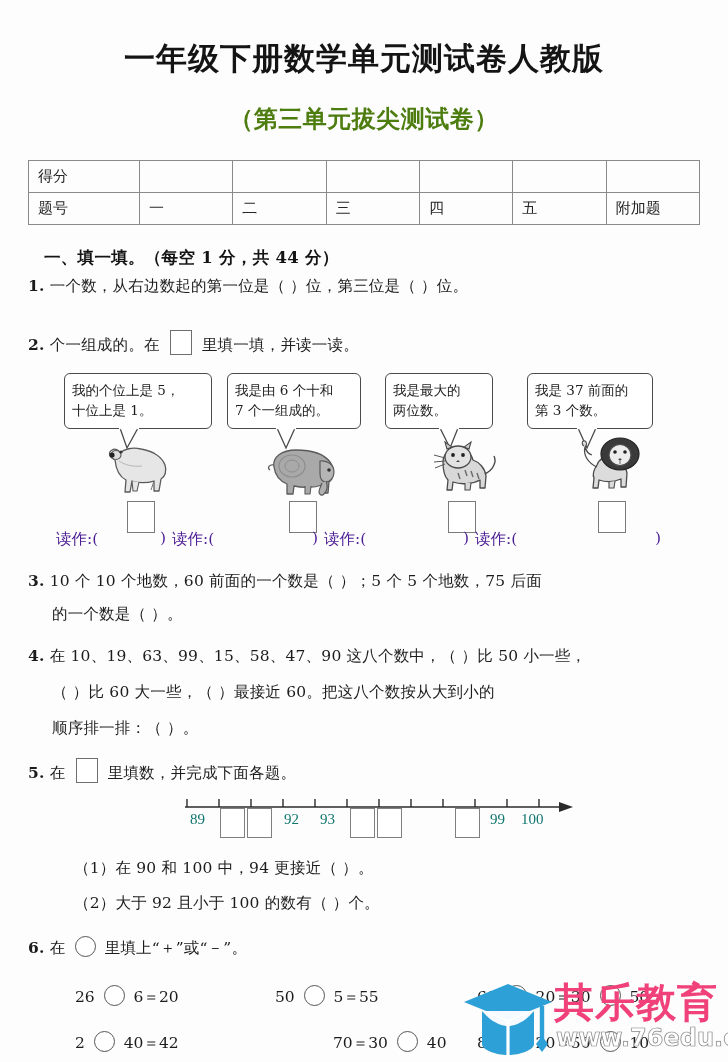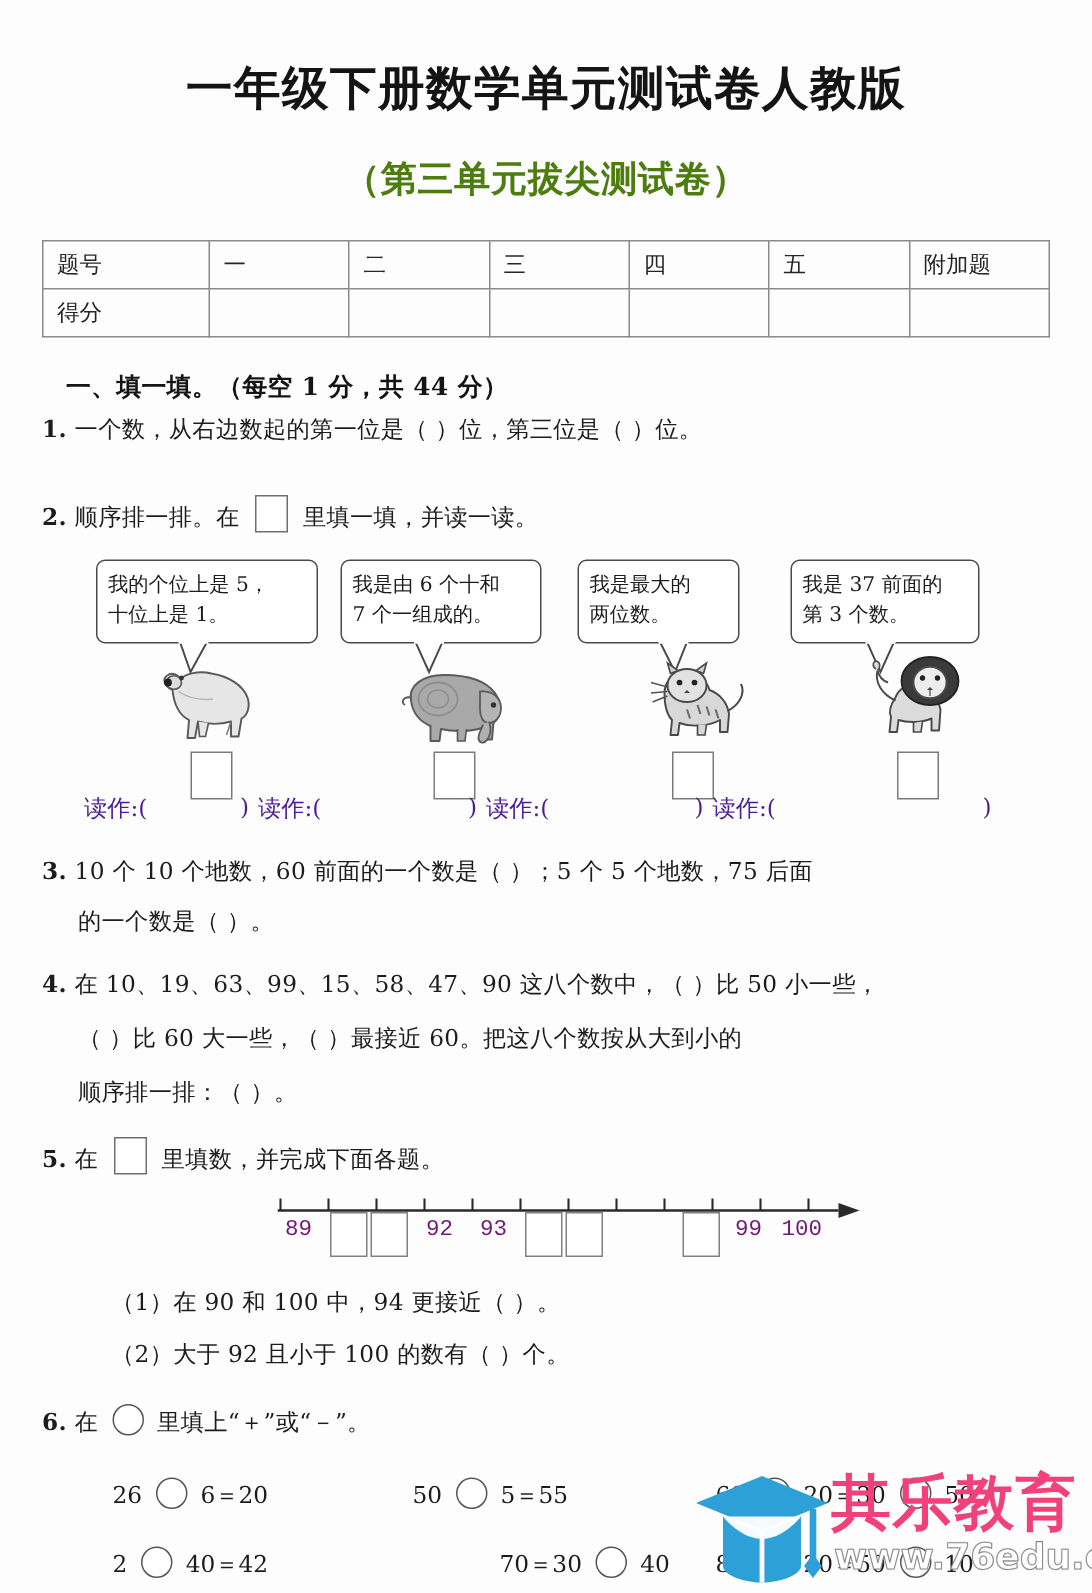--- a/index.html
+++ b/index.html
@@ -154,22 +154,22 @@
     position: absolute;
     width: 25px;
     height: 30px;
     border: 1px solid #808080;
     background: #fff;
     box-sizing: border-box;
   }
   .nlab {
     position: absolute;
     font-size: 15px;
-    font-family: Liberation Mono, monospace;
-    color: #701a75;
+    font-family: Liberation Serif, serif;
+    color: #0f766e;
   }
 
   
   .eq {
     position: absolute;
     font-size: 15.5px;
     font-family: "DejaVu Serif", "Liberation Serif", serif;
     color: #1c1c1c;
     white-space: nowrap;
   }
@@ -212,50 +212,50 @@
 <body>
 
 <div id="page">
 
   <div class="title-main">一年级下册数学单元测试卷人教版</div>
   <div class="title-sub">（第三单元拔尖测试卷）</div>
 
   <table class="score-table">
     <tbody>
         <tr>
+      <td class="lbl">得分</td>
+      <td></td>
+      <td></td>
+      <td></td>
+      <td></td>
+      <td></td>
+      <td></td>
+    </tr>
+    <tr>
       <td class="lbl">题号</td>
       <td>一</td>
       <td>二</td>
       <td>三</td>
       <td>四</td>
       <td>五</td>
       <td>附加题</td>
     </tr>
-    <tr>
-      <td class="lbl">得分</td>
-      <td></td>
-      <td></td>
-      <td></td>
-      <td></td>
-      <td></td>
-      <td></td>
-    </tr>
   </tbody>
     </table>
 
   <div class="sec-head" style="top:247px;margin-left:16px;">一、填一填。（每空 1 分，共 44 分）</div>
 
   <div class="q" style="left:28px; top:276px;">
     <span class="qnum">1.</span>
     <span>一个数，从右边数起的第一位是（      ）位，第三位是（      ）位。</span>
   </div>
 
   <div class="q" style="left:28px; top:330px;">
     <span class="qnum">2.</span>
-    <span>顺序排一排。在</span>
+    <span>个一组成的。在</span>
     <span class="ibox"></span>
     <span>里填一填，并读一读。</span>
   </div>
 
   <div class="bubble" style="left:64px; top:373px; width:148px; height:56px;">
     <span class="ln">我的个位上是 5，</span>
     <span class="ln">十位上是 1。</span>
   </div>
   <div class="tail" style="left:118px; top:428px;">
     <svg width="22" height="22">

